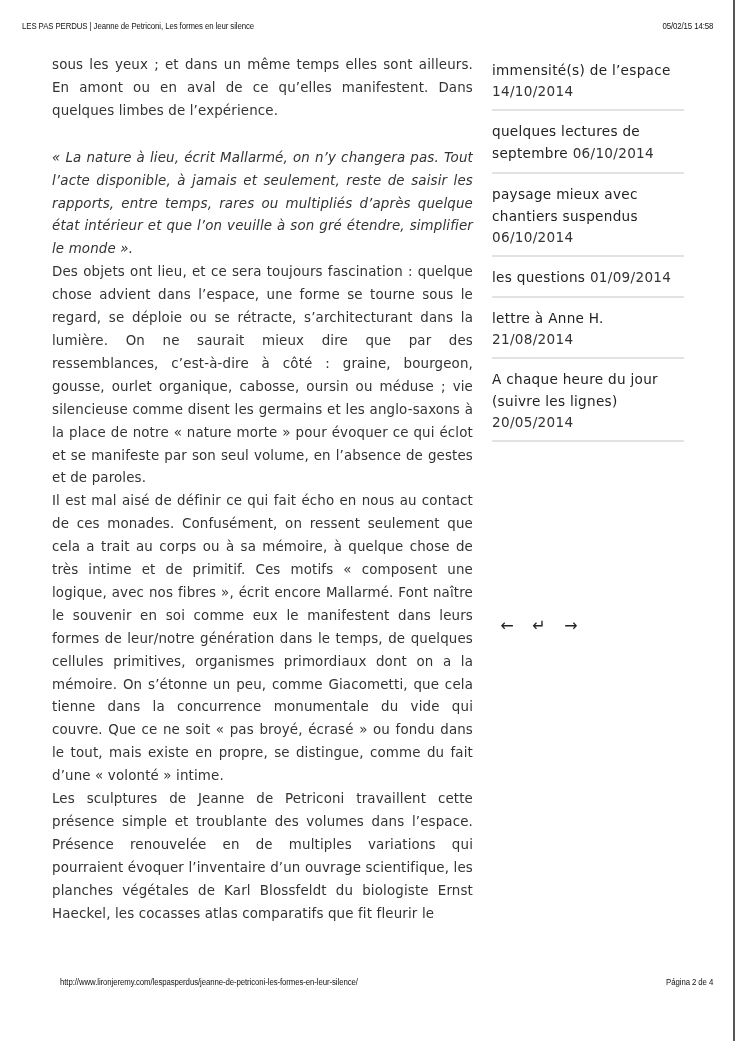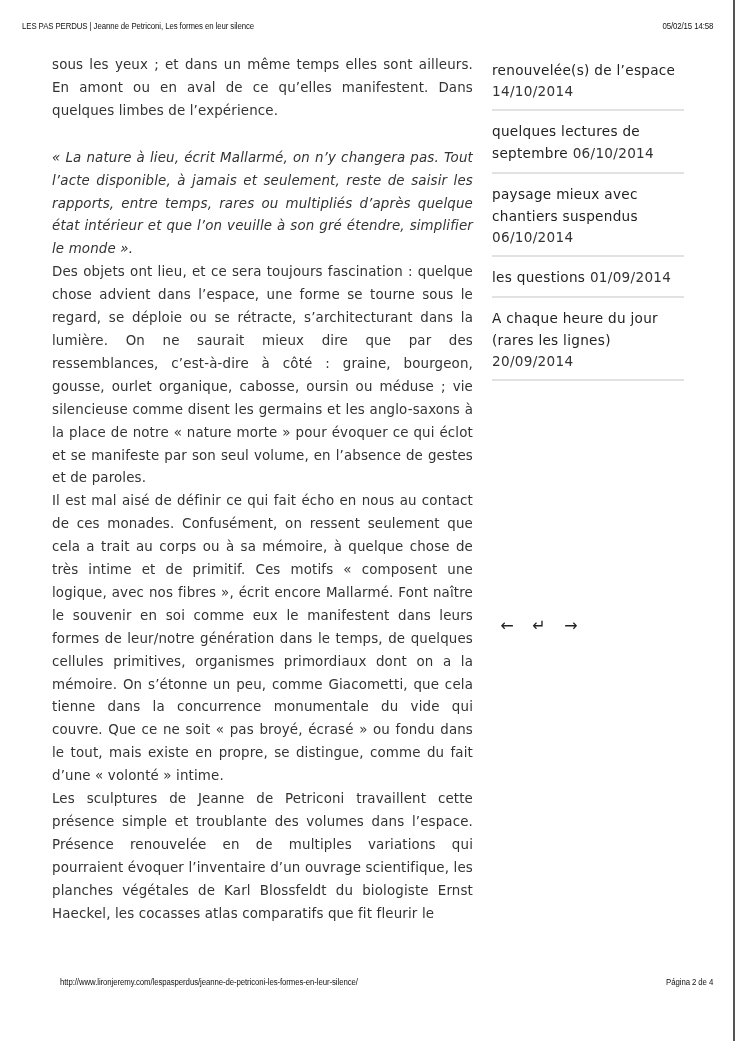--- a/index.html
+++ b/index.html
@@ -53,38 +53,42 @@
 <div class="article">
   <p class="gap-after">sous les yeux ; et dans un même temps elles sont ailleurs. En amont ou en aval de ce qu’elles manifestent. Dans quelques limbes de l’expérience.</p>
   <p class="quote">« La nature à lieu, écrit Mallarmé, on n’y changera pas. Tout l’acte disponible, à jamais et seulement, reste de saisir les rapports, entre temps, rares ou multipliés d’après quelque état intérieur et que l’on veuille à son gré étendre, simplifier le monde ».</p>
   <p>Des objets ont lieu, et ce sera toujours fascination : quelque chose advient dans l’espace, une forme se tourne sous le regard, se déploie ou se rétracte, s’architecturant dans la lumière. On ne saurait mieux dire que par des ressemblances, c’est-à-dire à côté : graine, bourgeon, gousse, ourlet organique, cabosse, oursin ou méduse ; vie silencieuse comme disent les germains et les anglo-saxons à la place de notre « nature morte » pour évoquer ce qui éclot et se manifeste par son seul volume, en l’absence de gestes et de paroles.</p>
   <p>Il est mal aisé de définir ce qui fait écho en nous au contact de ces monades. Confusément, on ressent seulement que cela a trait au corps ou à sa mémoire, à quelque chose de très intime et de primitif. Ces motifs « composent une logique, avec nos fibres », écrit encore Mallarmé. Font naître le souvenir en soi comme eux le manifestent dans leurs formes de leur/notre génération dans le temps, de quelques cellules primitives, organismes primordiaux dont on a la mémoire. On s’étonne un peu, comme Giacometti, que cela tienne dans la concurrence monumentale du vide qui couvre. Que ce ne soit « pas broyé, écrasé » ou fondu dans le tout, mais existe en propre, se distingue, comme du fait d’une « volonté » intime.</p>
   <p>Les sculptures de Jeanne de Petriconi travaillent cette présence simple et troublante des volumes dans l’espace. Présence renouvelée en de multiples variations qui pourraient évoquer l’inventaire d’un ouvrage scientifique, les planches végétales de Karl Blossfeldt du biologiste Ernst Haeckel, les cocasses atlas comparatifs que fit fleurir le</p>
 </div>
 
 <div class="sidebar">
   <div class="side-item block-date">
-    <span class="title">renouvelée(s) de l’espace</span>
+    <span class="title">immensité(s) de l’espace</span>
     <span class="date">14/10/2014</span>
   </div>
   <div class="side-item">
     <span class="title">quelques lectures de septembre</span>
     <span class="date">06/10/2014</span>
   </div>
   <div class="side-item block-date">
     <span class="title">paysage mieux avec chantiers suspendus</span>
     <span class="date">06/10/2014</span>
   </div>
   <div class="side-item">
     <span class="title">les questions</span>
     <span class="date">01/09/2014</span>
   </div>
   <div class="side-item block-date">
-    <span class="title">A chaque heure du jour (rares les lignes)</span>
-    <span class="date">20/09/2014</span>
+    <span class="title">lettre à Anne H.</span>
+    <span class="date">21/08/2014</span>
+  </div>
+  <div class="side-item block-date">
+    <span class="title">A chaque heure du jour (suivre les lignes)</span>
+    <span class="date">20/05/2014</span>
   </div>
 </div>
 
 <div class="nav-arrows">
   <span>←</span>
   <span>↵</span>
   <span>→</span>
 </div>
 
 <div class="print-footer">

